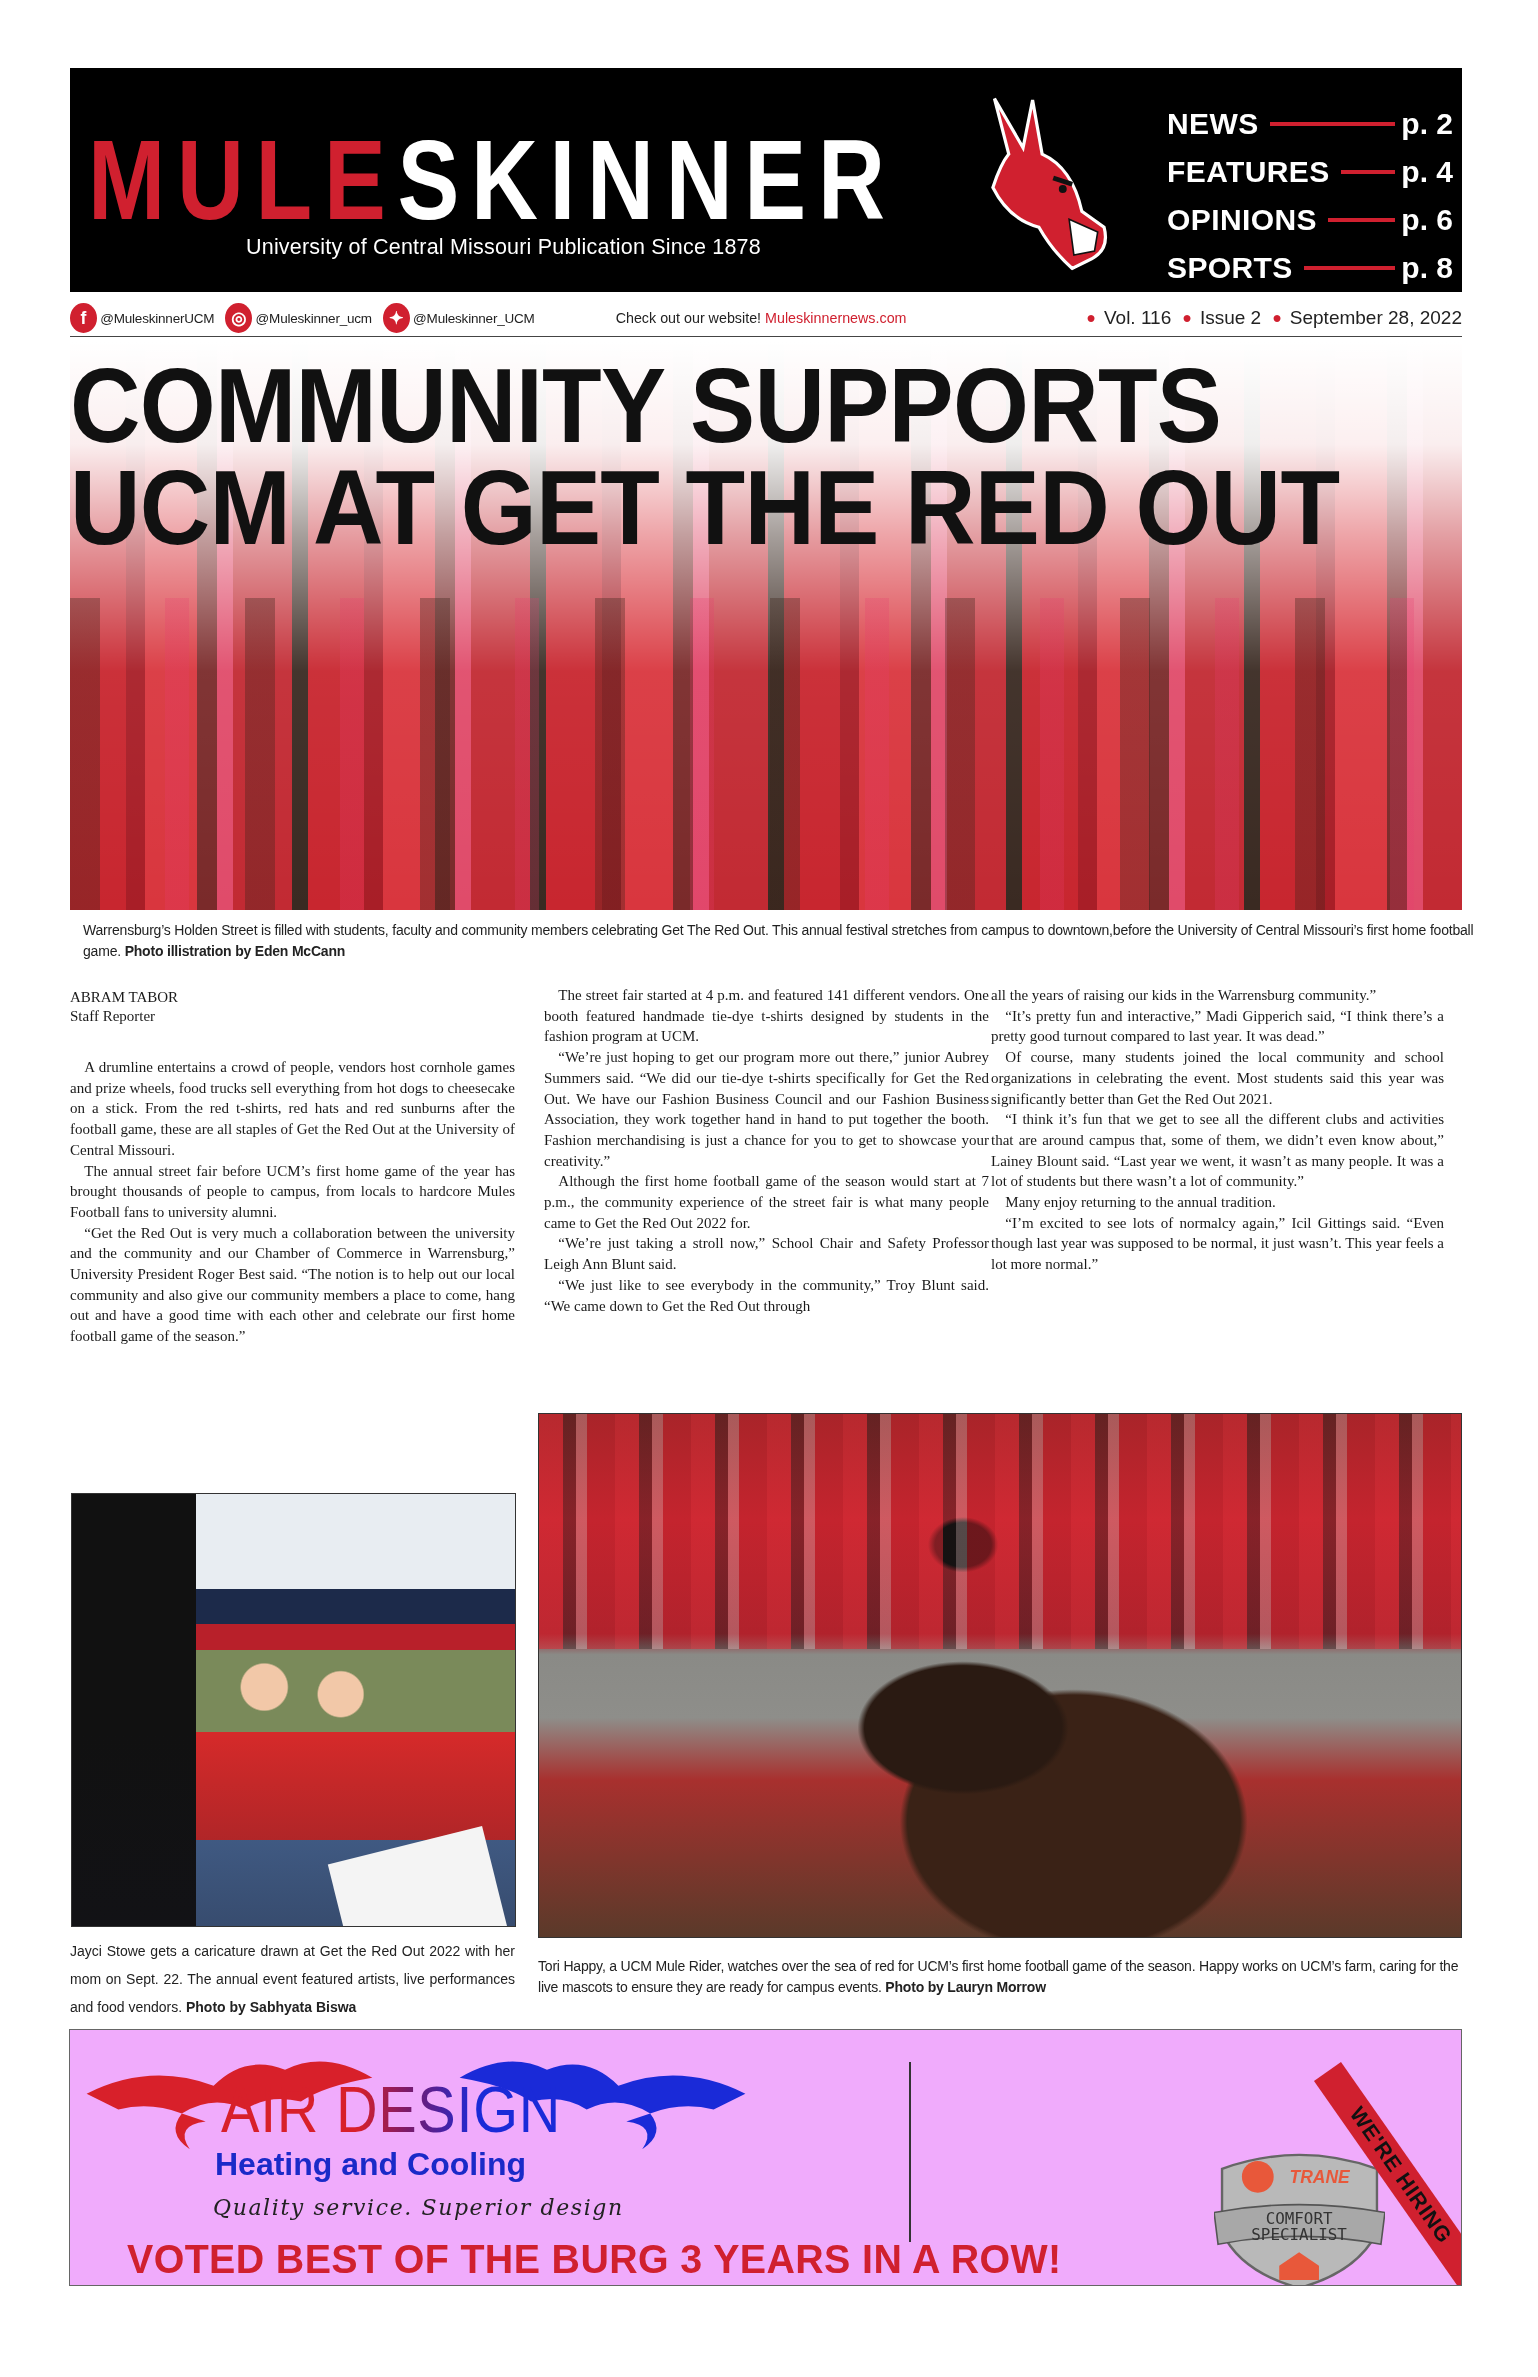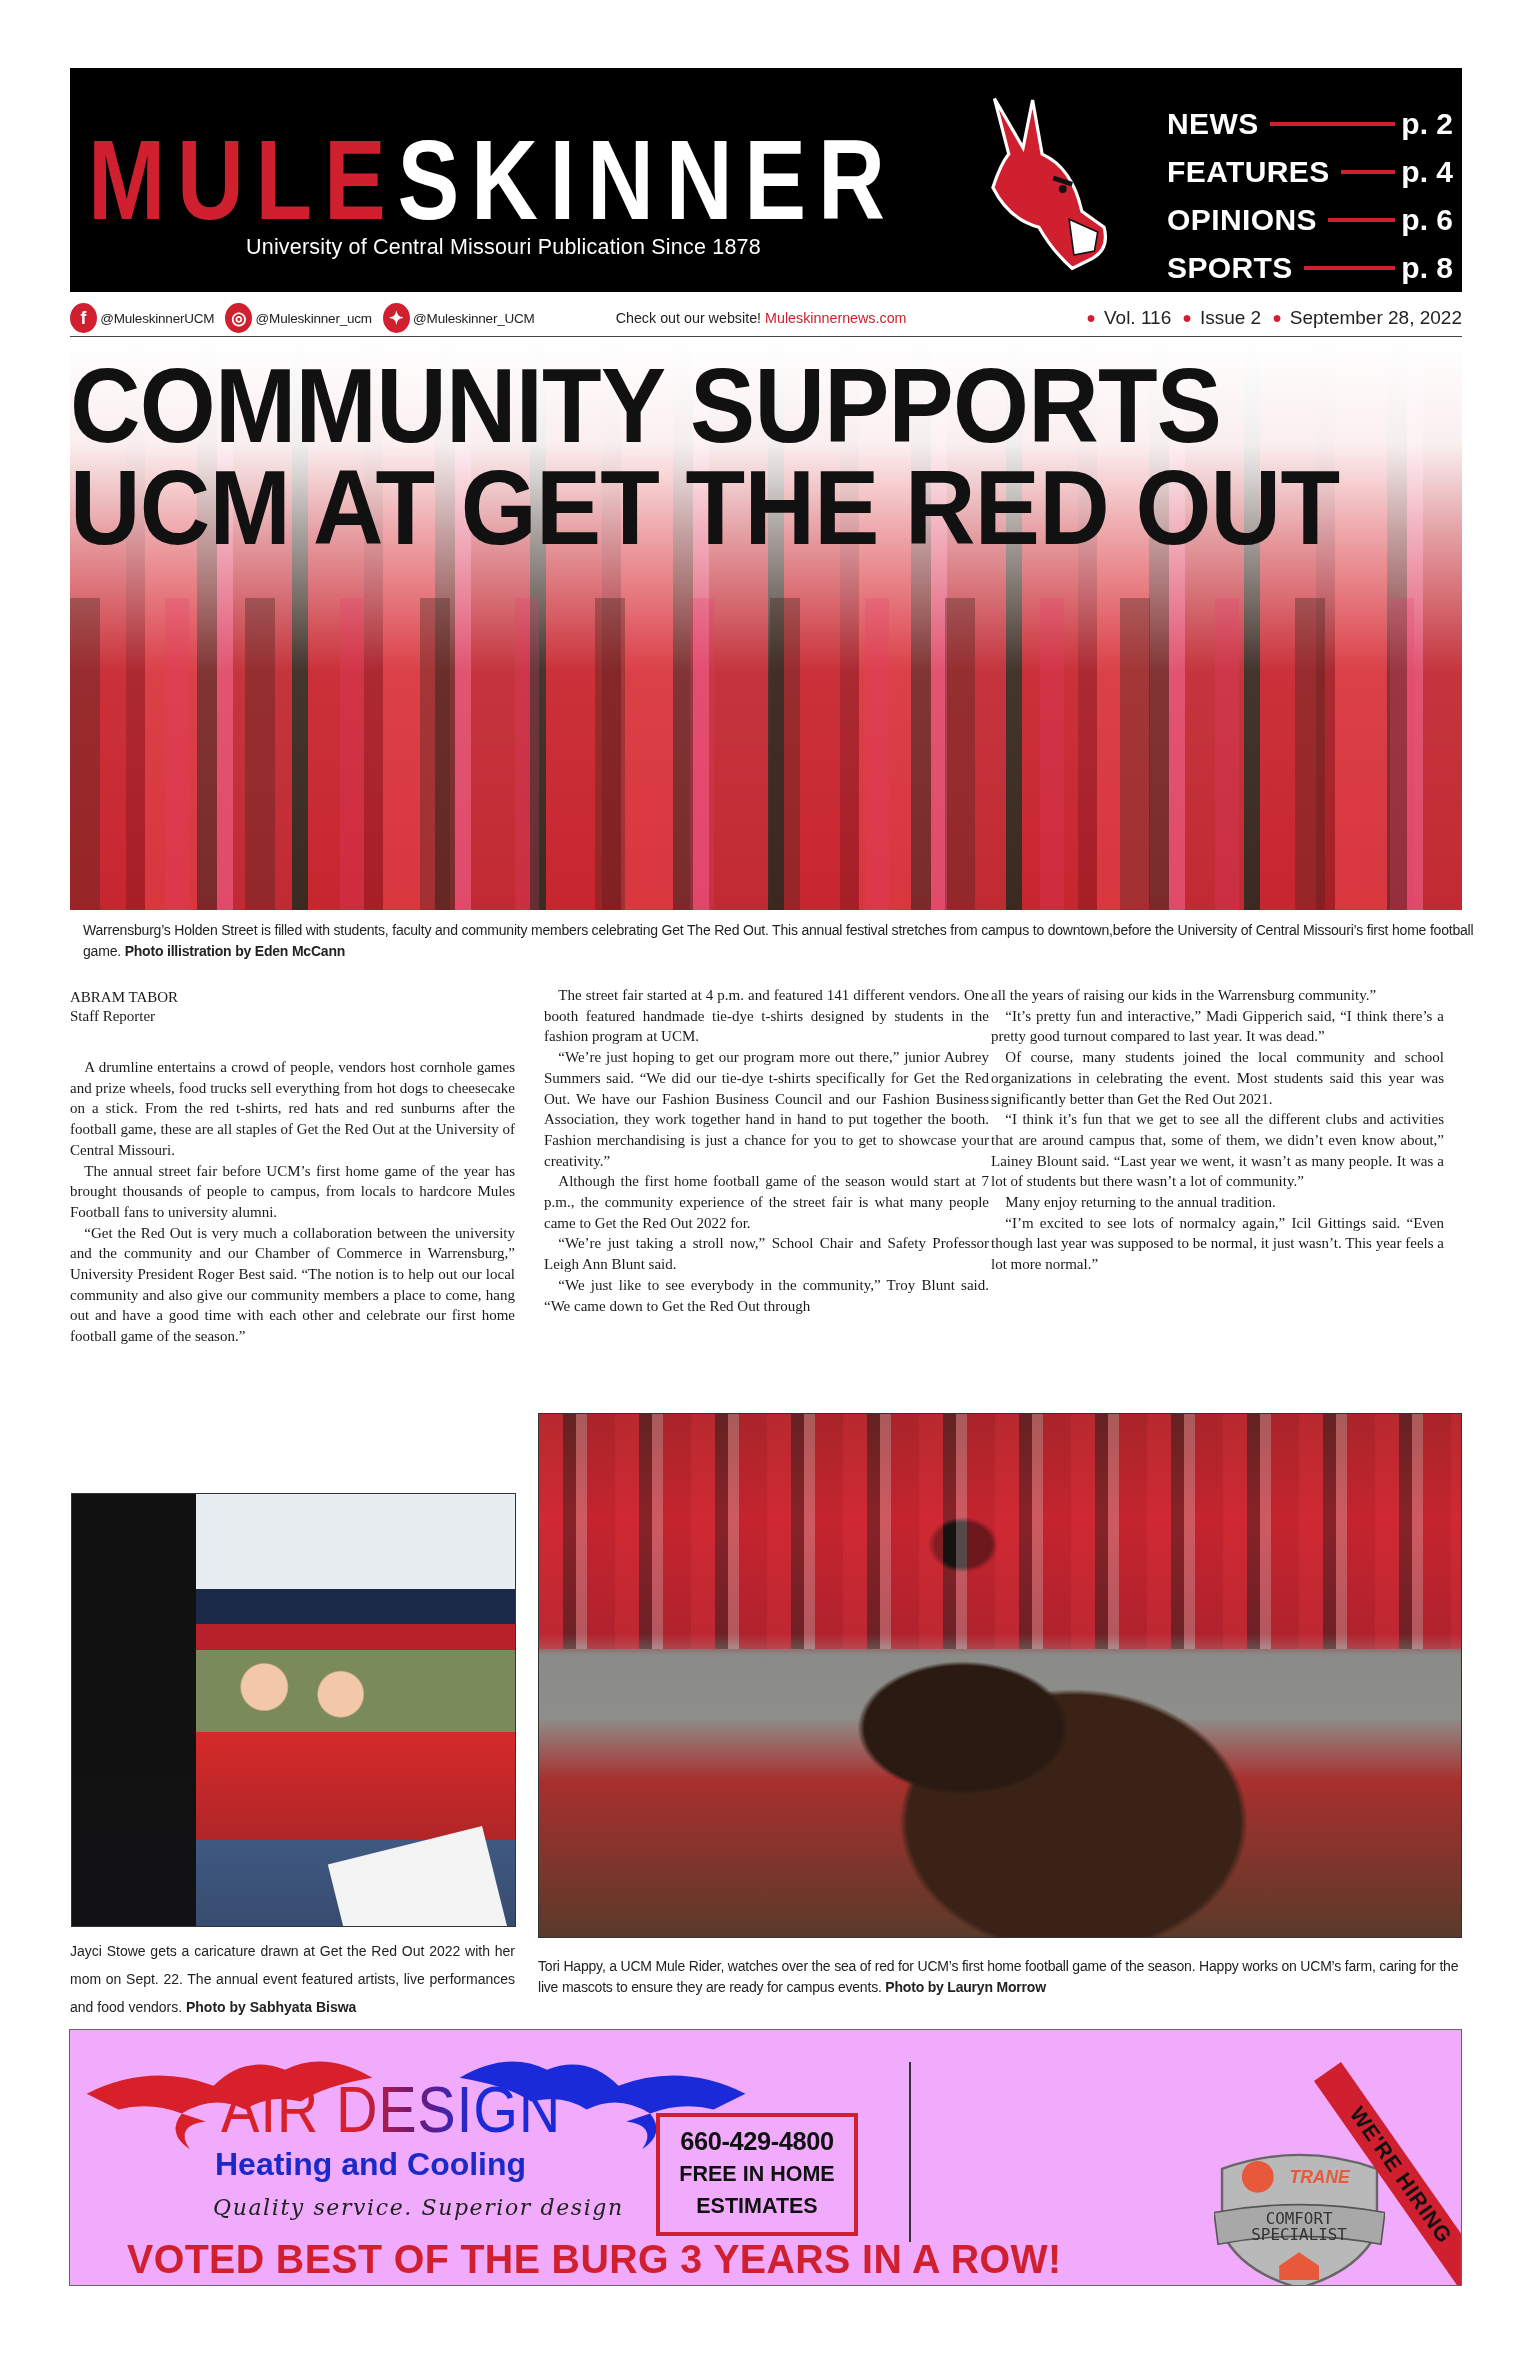--- a/index.html
+++ b/index.html
@@ -219,25 +219,20 @@
   <svg class="ad-logo" viewBox="0 0 830 160">
     <path d="M0 60 Q80 20 160 50 Q200 10 250 30 Q300 5 360 40 Q300 50 270 70 Q230 60 200 80 Q160 60 120 85 Q80 70 40 80 Z" fill="#d8202a"></path>
     <path d="M120 85 Q100 110 130 130 Q110 100 150 95 Z" fill="#d8202a"></path>
     <path d="M830 60 Q750 20 670 50 Q630 10 580 30 Q530 5 470 40 Q530 50 560 70 Q600 60 630 80 Q670 60 710 85 Q750 70 790 80 Z" fill="#1a2ad8"></path>
     <path d="M710 85 Q730 110 700 130 Q720 100 680 95 Z" fill="#1a2ad8"></path>
   </svg>
   <div class="ad-brand">AIR DESIGN</div>
   <div class="ad-sub">Heating and Cooling</div>
   <div class="ad-tag">Quality service. Superior design</div>
 
-  <div class="ad-phonebox">
-    <div class="ad-phone">660-429-4800</div>
-    <div class="ad-free">FREE IN HOME</div>
-    <div class="ad-free">ESTIMATES</div>
-  </div>
 
   <div class="ad-divider"></div>
 
   <svg class="ad-badge" viewBox="0 0 215 180">
     <path d="M10 30 Q107 -5 205 30 L205 110 Q180 160 107 180 Q34 160 10 110 Z" fill="#b9b9b9" stroke="#666" stroke-width="3"></path>
     <circle cx="55" cy="40" r="20" fill="#e8583a"></circle>
     <text x="95" y="48" font-family="Liberation Sans, sans-serif" font-weight="700" font-style="italic" font-size="22" fill="#e8583a">TRANE</text>
     <path d="M0 85 Q107 65 215 85 L210 125 Q107 105 5 125 Z" fill="#a8a8a8" stroke="#555" stroke-width="2"></path>
     <text x="107" y="100" text-anchor="middle" font-family="DejaVu Sans Mono, monospace" font-size="20" fill="#333">COMFORT</text>
     <text x="107" y="120" text-anchor="middle" font-family="DejaVu Sans Mono, monospace" font-size="20" fill="#333">SPECIALIST</text>

